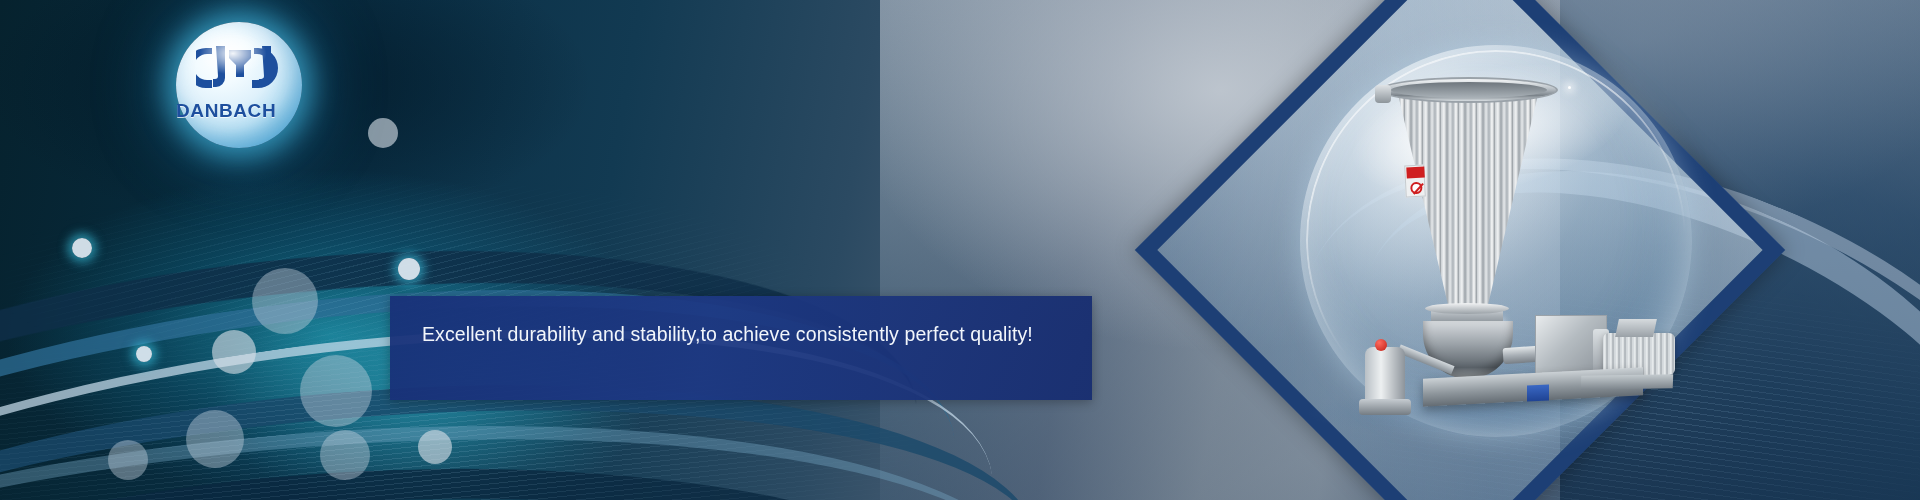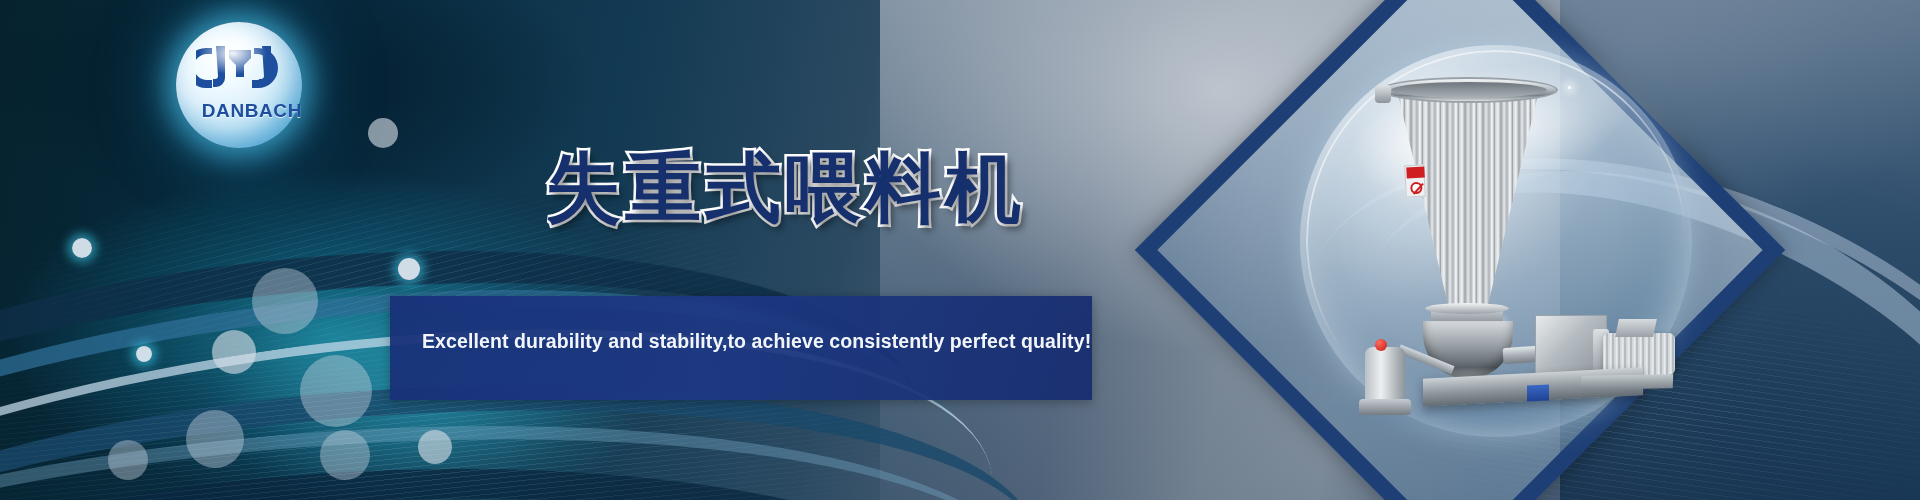--- a/index.html
+++ b/index.html
@@ -98,21 +98,21 @@
     background:
       radial-gradient(circle at 36% 28%, #ffffff 0%, #f2fbff 22%, #dff1fb 42%, #bfe4f6 60%, #8fd0ee 76%, #4fb3e0 90%, #1d86c4 100%);
     box-shadow:0 0 26px 10px rgba(80,205,245,.55), 0 0 60px 24px rgba(35,150,205,.35), inset -8px -10px 22px rgba(20,110,170,.35);
   }
   .logo-sphere:after{
     content:"";position:absolute;left:18%;top:8%;width:54%;height:34%;border-radius:50%;
     background:radial-gradient(ellipse at 50% 50%, rgba(255,255,255,.95), rgba(255,255,255,0) 70%);
   }
   .logo-mark{position:absolute;left:20px;top:20px;width:86px;height:56px;}
   .logo-word{
-    position:absolute;left:0;top:78px;width:126px;text-align:right;
+    position:absolute;left:0;top:78px;width:126px;text-align:left;
     font-weight:700;font-size:19px;letter-spacing:.6px;color:#1d4f9e;
     text-shadow:0 1px 0 rgba(255,255,255,.75);
   }
 
   
   .title{
     position:absolute;left:545px;top:138px;
     font-size:76px;font-weight:700;letter-spacing:4px;
     color:#16306e;
     -webkit-text-stroke:5px #ffffff;
@@ -122,21 +122,21 @@
   }
 
   
   .sub-box{
     position:absolute;left:390px;top:296px;width:702px;height:104px;
     background:linear-gradient(100deg, rgba(24,48,120,.94), rgba(29,56,132,.92) 45%, rgba(23,45,112,.95));
     box-shadow:0 2px 10px rgba(0,0,0,.28);
     padding:13px 0 0 32px;
   }
   .sub-cn{color:#fff;font-size:25px;font-weight:500;letter-spacing:.5px;line-height:1.35;}
-  .sub-en{color:#f2f6fb;font-size:19.5px;font-weight:700;letter-spacing:.1px;margin-top:21px;}
+  .sub-en{color:#f2f6fb;font-size:19.5px;font-weight:400;letter-spacing:.1px;margin-top:14px;}
 
   
   .diamond-wrap{position:absolute;left:1100px;top:-130px;width:620px;height:760px;}
   .diamond{
     position:absolute;left:130px;top:150px;width:460px;height:460px;
     transform:rotate(45deg);
     background:linear-gradient(135deg, rgba(186,204,220,.55), rgba(150,176,200,.30) 50%, rgba(96,130,164,.35));
     border:16px solid #1d3f75;
     box-shadow:0 0 22px rgba(0,0,0,.35);
   }
@@ -315,21 +315,20 @@
     <svg class="logo-mark" viewBox="0 0 86 56">
       <path d="M10 6 a20 20 0 0 0 0 40 h6 V38 h-5 a13 13 0 0 1 0-26 h5 V6z" fill="#1d4f9e"></path>
       <path d="M20 4 h9 v32 a9 9 0 0 1-9 9 h-3 v-8 h2 a3 3 0 0 0 3-3z" fill="#1d4f9e"></path>
       <path d="M33 8 h22 v8 l-7 7 v12 h-8 V23 l-7-7z" fill="#1d4f9e"></path>
       <path d="M58 6 h4 a20 20 0 0 1 0 40 h-6 V38 h5 a13 13 0 0 0 0-26 h-3z" fill="#1d4f9e"></path>
       <path d="M66 4 h9 v32 a9 9 0 0 1-9 9 h-3 v-8 h2 a3 3 0 0 0 3-3z" fill="#1d4f9e"></path>
     </svg>
     <div class="logo-word">DANBACH</div>
   </div>
 
-  <div class="title">失重式喂料机</div>
 
   <div class="sub-box">
     <div class="sub-en">Excellent durability and stability,to achieve consistently perfect quality!</div>
   </div>
 
   <div class="diamond-wrap">
     <div class="diamond">
       <div class="diamond-inner"></div>
     </div>
 

